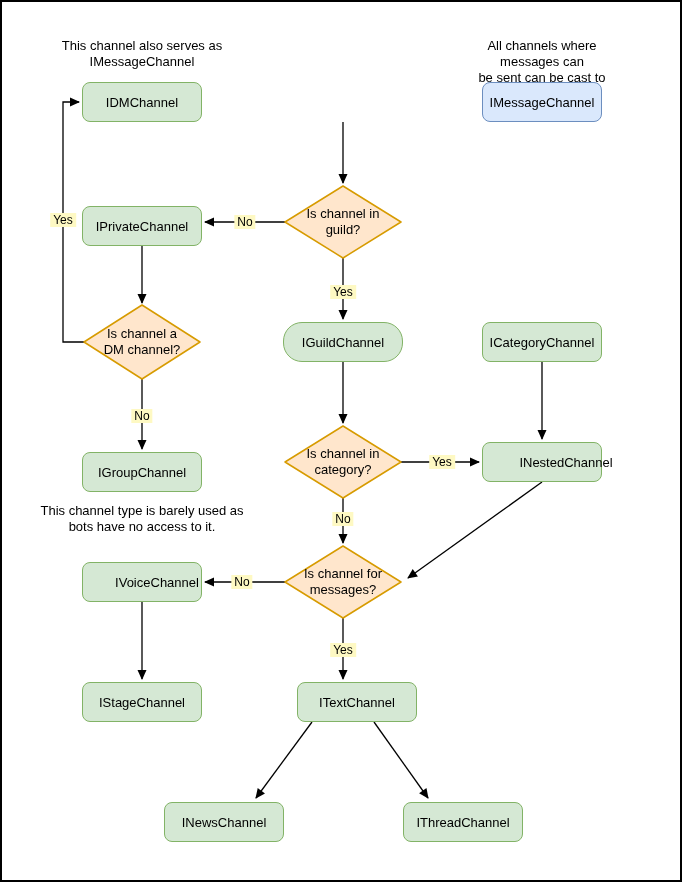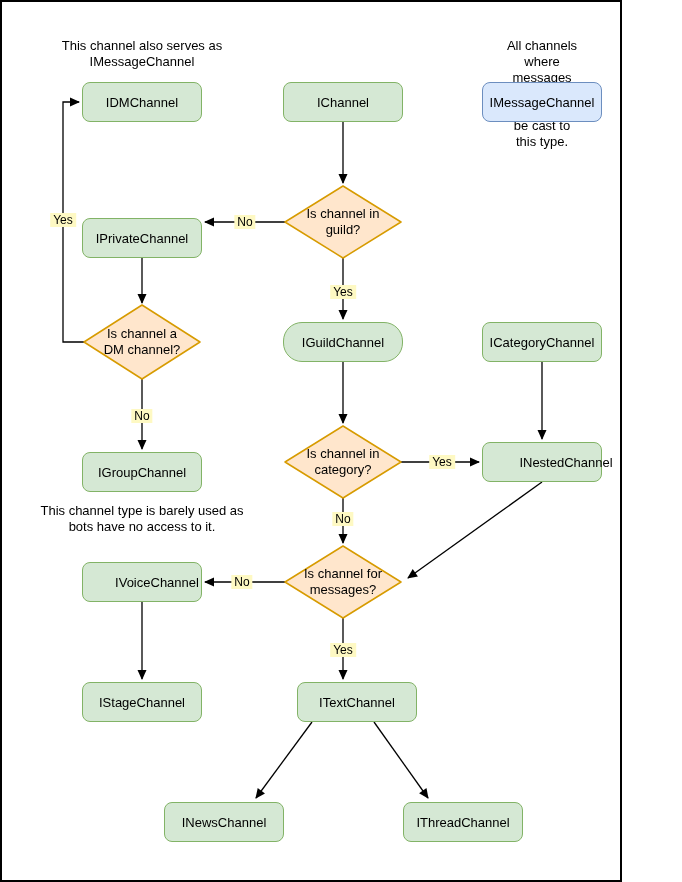--- a/index.html
+++ b/index.html
@@ -1,18 +1,18 @@
 <!DOCTYPE html>
 <html><head>
 <meta charset="utf-8">
 <style>
   html, body { margin: 0; padding: 0; background: #ffffff; }
   .canvas {
     position: relative;
-    width: 622px;
+    width: 682px;
     height: 882px;
     box-sizing: border-box;
     border: 2px solid #000000;
     background: #ffffff;
     font-family: "Liberation Sans", sans-serif;
     color: #000000;
     overflow: hidden;
   }
   svg.layer {
     position: absolute;
@@ -106,27 +106,24 @@
   <div class="annotation" style="left:140px; top:36px;">This channel also serves as
 IMessageChannel</div>
   <div class="annotation" style="left:540px; top:36px;">All channels where messages can
 be sent can be cast to this type.</div>
   <div class="annotation" style="left:140px; top:501px;">This channel type is barely used as
 bots have no access to it.</div>
 
   <div class="node" style="left:80px; top:80px;">
     <span>IDMChannel</span>
   </div>
-  <div class="node" style="left:281px; top:80px;">
-    <span>IChannel</span>
-  </div>
   <div class="node blue" style="left:480px; top:80px;">
     <span>IMessageChannel</span>
   </div>
-  <div class="node" style="left:80px; top:216px;">
+  <div class="node" style="left:80px; top:204px;">
     <span>IPrivateChannel</span>
   </div>
   <div class="node" style="left:281px; top:320px;border-radius:19px;">
     <span>IGuildChannel</span>
   </div>
   <div class="node" style="left:480px; top:320px;">
     <span>ICategoryChannel</span>
   </div>
   <div class="node" style="left:80px; top:450px;">
     <span>IGroupChannel</span>

